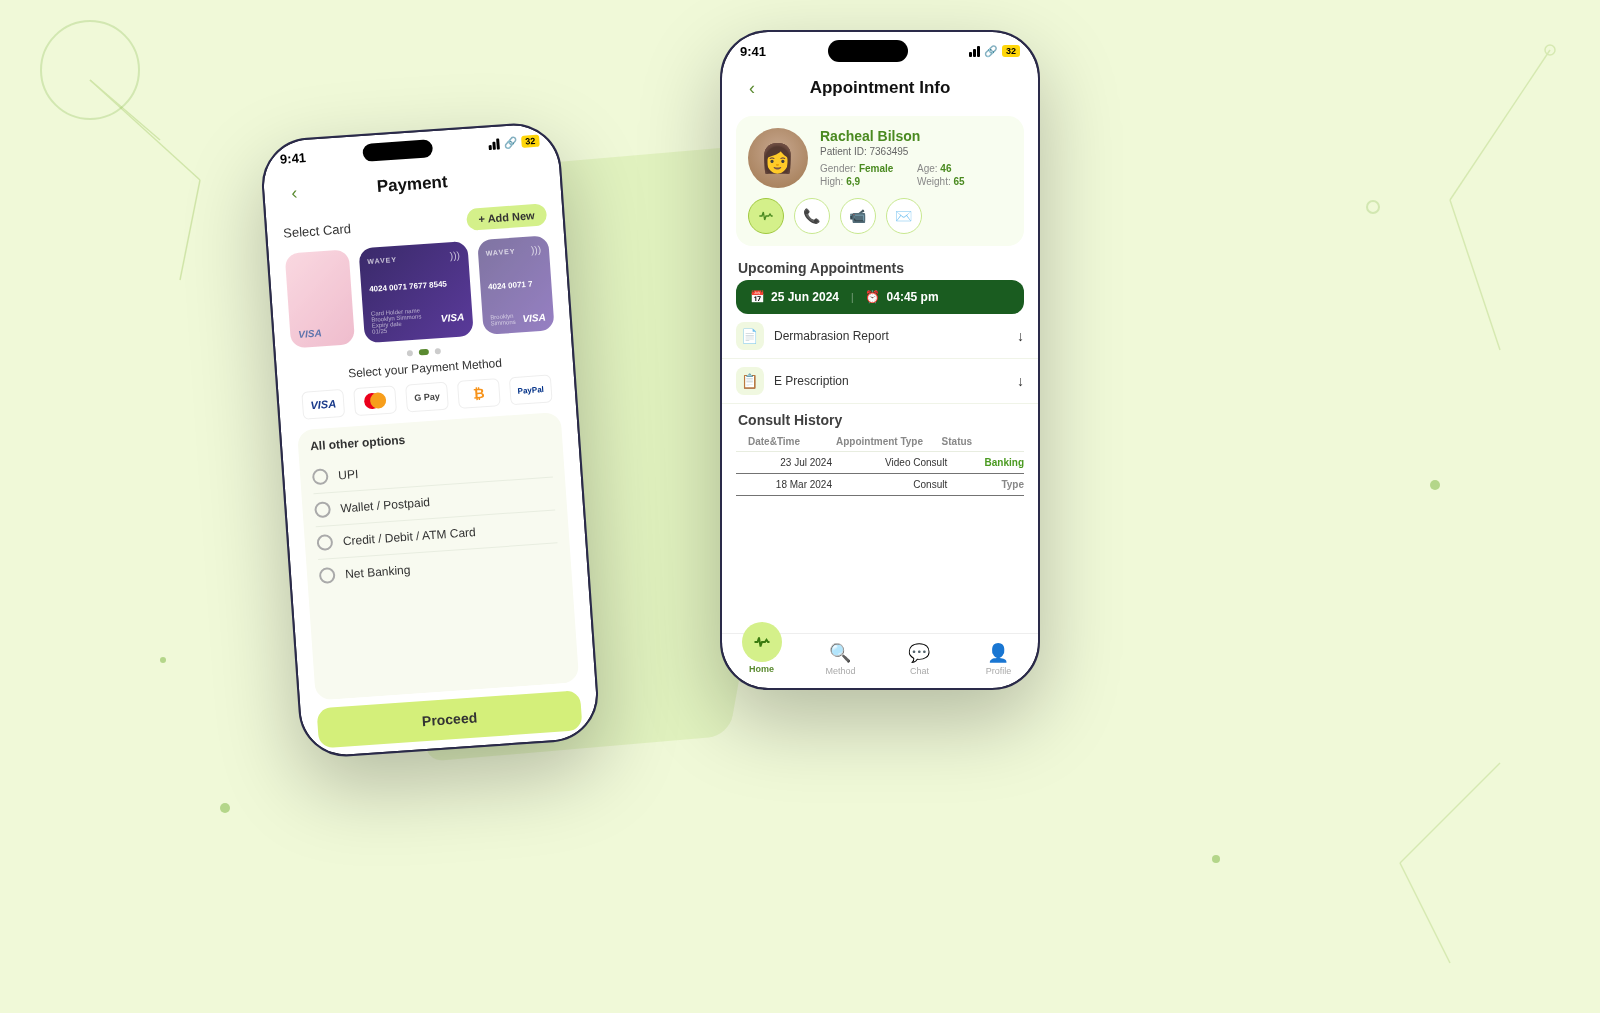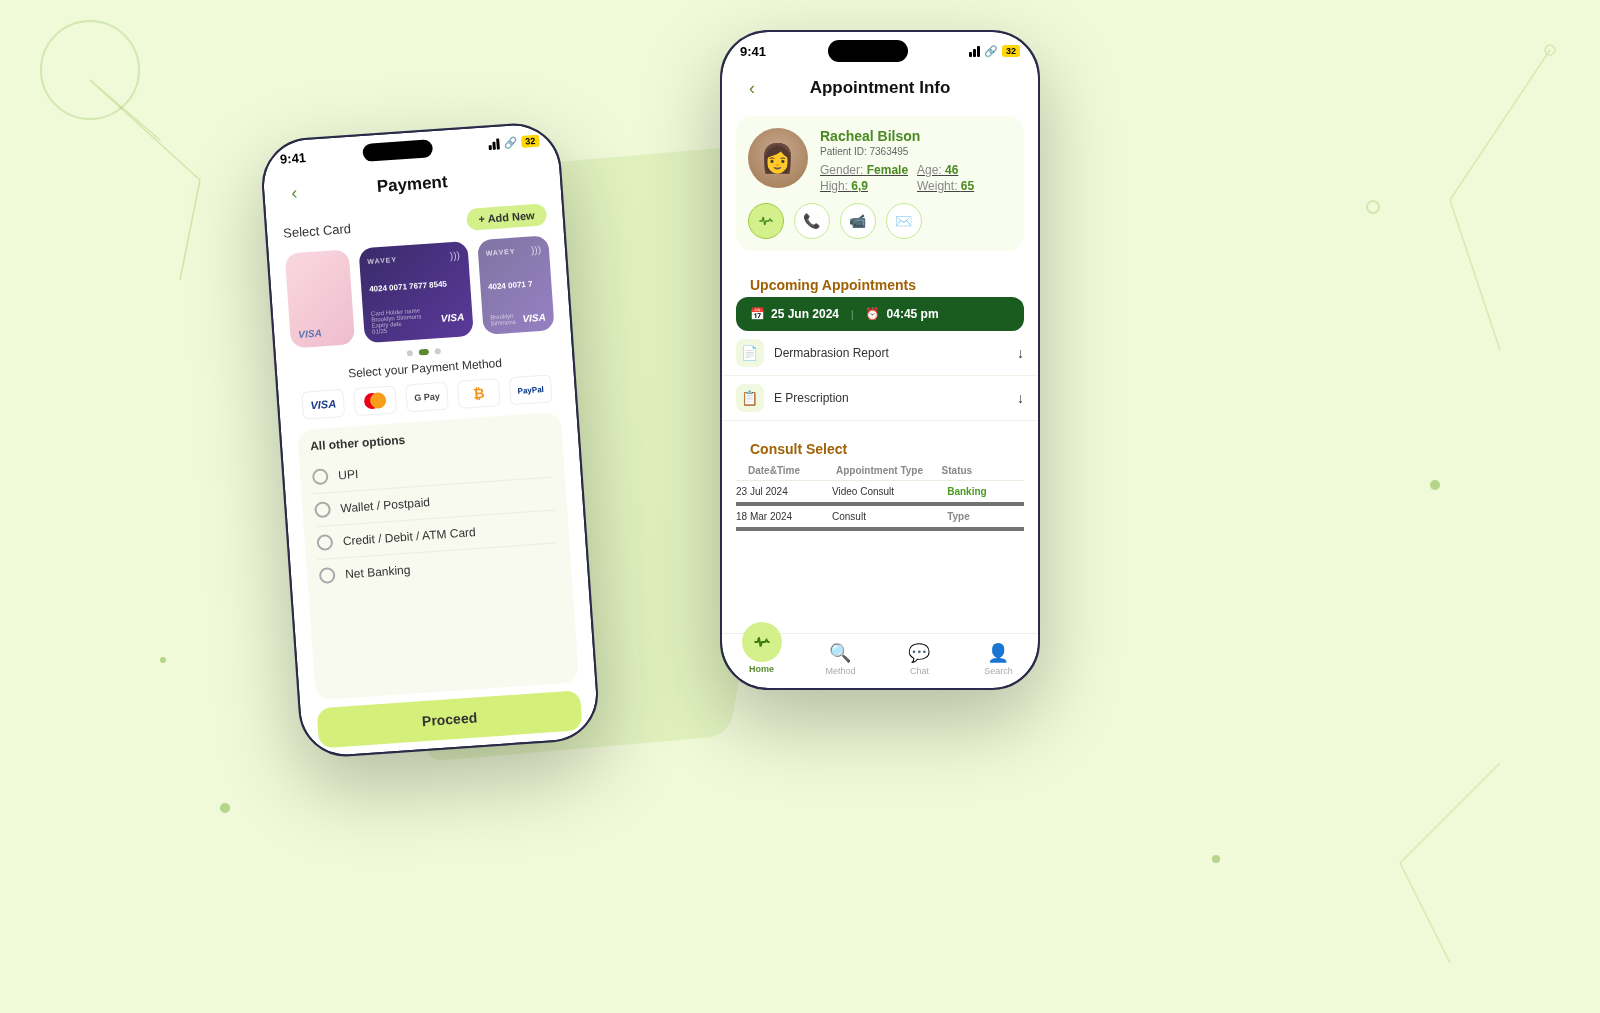--- a/index.html
+++ b/index.html
@@ -352,21 +352,21 @@
     }
     .patient-info { flex: 1; }
     .patient-name { font-size: 14px; font-weight: 700; color: #4a8a20; }
     .patient-id { font-size: 10px; color: #666; margin-top: 2px; }
     .patient-stats {
       display: grid;
       grid-template-columns: 1fr 1fr;
       gap: 2px;
       margin-top: 6px;
     }
-    .stat-item { font-size: 12px; color: #444; text-decoration: underline; }
+    .stat-item { font-size: 10px; color: #444; }
     .stat-label { color: #888; }
     .stat-value { font-weight: 600; color: #4a8a20; }
     .action-icons {
       display: flex;
       gap: 10px;
       margin-top: 10px;
     }
     .action-icon-btn {
       width: 36px; height: 36px;
       border-radius: 50%;
@@ -379,24 +379,23 @@
     }
     .action-icon-btn.active {
       background: #d4f08a;
       border-color: #a0c840;
     }
 
     
     .section-title {
       font-size: 14px;
       font-weight: 700;
-      color: #a16207;
-      padding: 8px 28px 4px;
-      flex-shrink: 0;
-      margin-top: 12px;
+      color: #404040;
+      padding: 8px 16px 4px;
+      flex-shrink: 0;
     }
     .appointment-badge {
       margin: 0 14px;
       background: #1a5c20;
       border-radius: 12px;
       padding: 10px 14px;
       display: flex;
       align-items: center;
       gap: 12px;
       flex-shrink: 0;
@@ -442,22 +441,23 @@
       grid-template-columns: 1fr 1.2fr 0.8fr;
       padding: 4px 12px;
       border-bottom: 1px solid #e8ede0;
       color: #888;
       font-weight: 600;
     }
     .consult-row {
       display: grid;
       grid-template-columns: 1fr 1.2fr 0.8fr;
       padding: 5px 0;
-      border-bottom: 4px solid #737373;
+      border-bottom: 1px solid #737373;
       color: #333;
+      text-align: right;
     }
     .status-upcoming { color: #4a9a20; font-weight: 600; }
     .status-done { color: #888; font-weight: 600; }
 
     
     .bottom-nav {
       display: flex;
       border-top: 1px solid #eee;
       padding: 8px 0 12px;
       flex-shrink: 0;
@@ -736,21 +736,21 @@
         <div class="doc-icon">📄</div>
         <span class="doc-name">Dermabrasion Report</span>
         <span class="doc-download">↓</span>
       </div>
       <div class="doc-row">
         <div class="doc-icon">📋</div>
         <span class="doc-name">E Prescription</span>
         <span class="doc-download">↓</span>
       </div>
 
-      <div class="section-title">Consult Select</div>
+      <div class="section-title">Consult History</div>
       <div class="consult-table">
         <div class="consult-header">
           <span>Date&amp;Time</span>
           <span>Appointment Type</span>
           <span>Status</span>
         </div>
         <div class="consult-row">
           <span>23 Jul 2024</span>
           <span>Video Consult</span>
           <span class="status-upcoming">Banking</span>
@@ -776,18 +776,18 @@
         <div class="nav-item">
           <span class="nav-icon">🔍</span>
           <span class="nav-text">Method</span>
         </div>
         <div class="nav-item">
           <span class="nav-icon">💬</span>
           <span class="nav-text">Chat</span>
         </div>
         <div class="nav-item">
           <span class="nav-icon">👤</span>
-          <span class="nav-text">Search</span>
+          <span class="nav-text">Profile</span>
         </div>
       </div>
     </div>
   </div>
 </div>
 
 </body></html>

